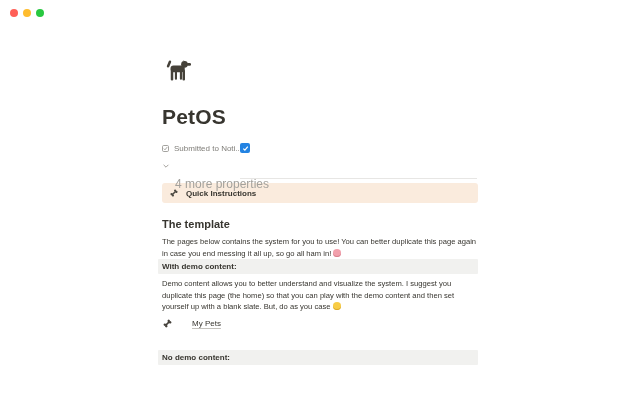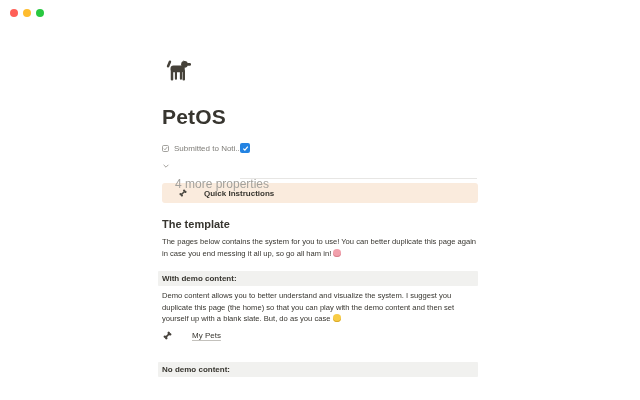--- a/index.html
+++ b/index.html
@@ -31,29 +31,29 @@
   .vcheck { width: 10px; height: 10px; border-radius: 2px; display: flex; align-items: center; justify-content: center; }
   .vcheck.checked { background: #2383E2; }
   .vcheck.unchecked { background: #fff; border: 1.3px solid #57554f; border-radius: 1px; }
   .prop-more { display: flex; align-items: center; gap: 5px; height: 16px; }
   .prop-more-label { font-size: 12px; color: #a3a19c; margin-top: 35px; }
 
   .props-divider { margin-left: 78px; width: 237px; height: 1px; background: #e7e6e4; margin-top: 4px; }
 
   
   .callout { margin-top: 4px; width: 100%; background: #FAEBDD; border-radius: 3px;
-             display: flex; align-items: center; gap: 16px; padding: 5px 16px; height: 20px; }
+             display: flex; align-items: center; gap: 7px; padding: 5px 7px; height: 20px; }
   .callout-text { font-size: 8px; font-weight: 700; color: #37352F; }
 
   .h1 { margin-top: 15px; font-size: 11px; font-weight: 700; color: #37352F; }
 
   .para { margin-top: 6px; font-size: 7.6px; line-height: 11.5px; color: #37352F; }
   .italic { }
 
-  .section-header { margin-top: 12px; margin-left: -4px; width: calc(100% + 4px);
+  .section-header { margin-left: -4px; width: calc(100% + 4px);
                     background: #F1F1EF; border-radius: 1px; padding: 3px 4px;
                     font-size: 8px; font-weight: 700; color: #37352F; }
 
   .page-link-row { margin-top: 5px; display: flex; align-items: center; gap: 19px; cursor: pointer; }
   .page-link-label { font-size: 8px; font-weight: 500; color: #37352F;
                      text-decoration: underline; text-decoration-color: #c3c1bc; text-underline-offset: 1.5px; }
 
   .gap-bottom { margin-top: 21px; }
 
   

